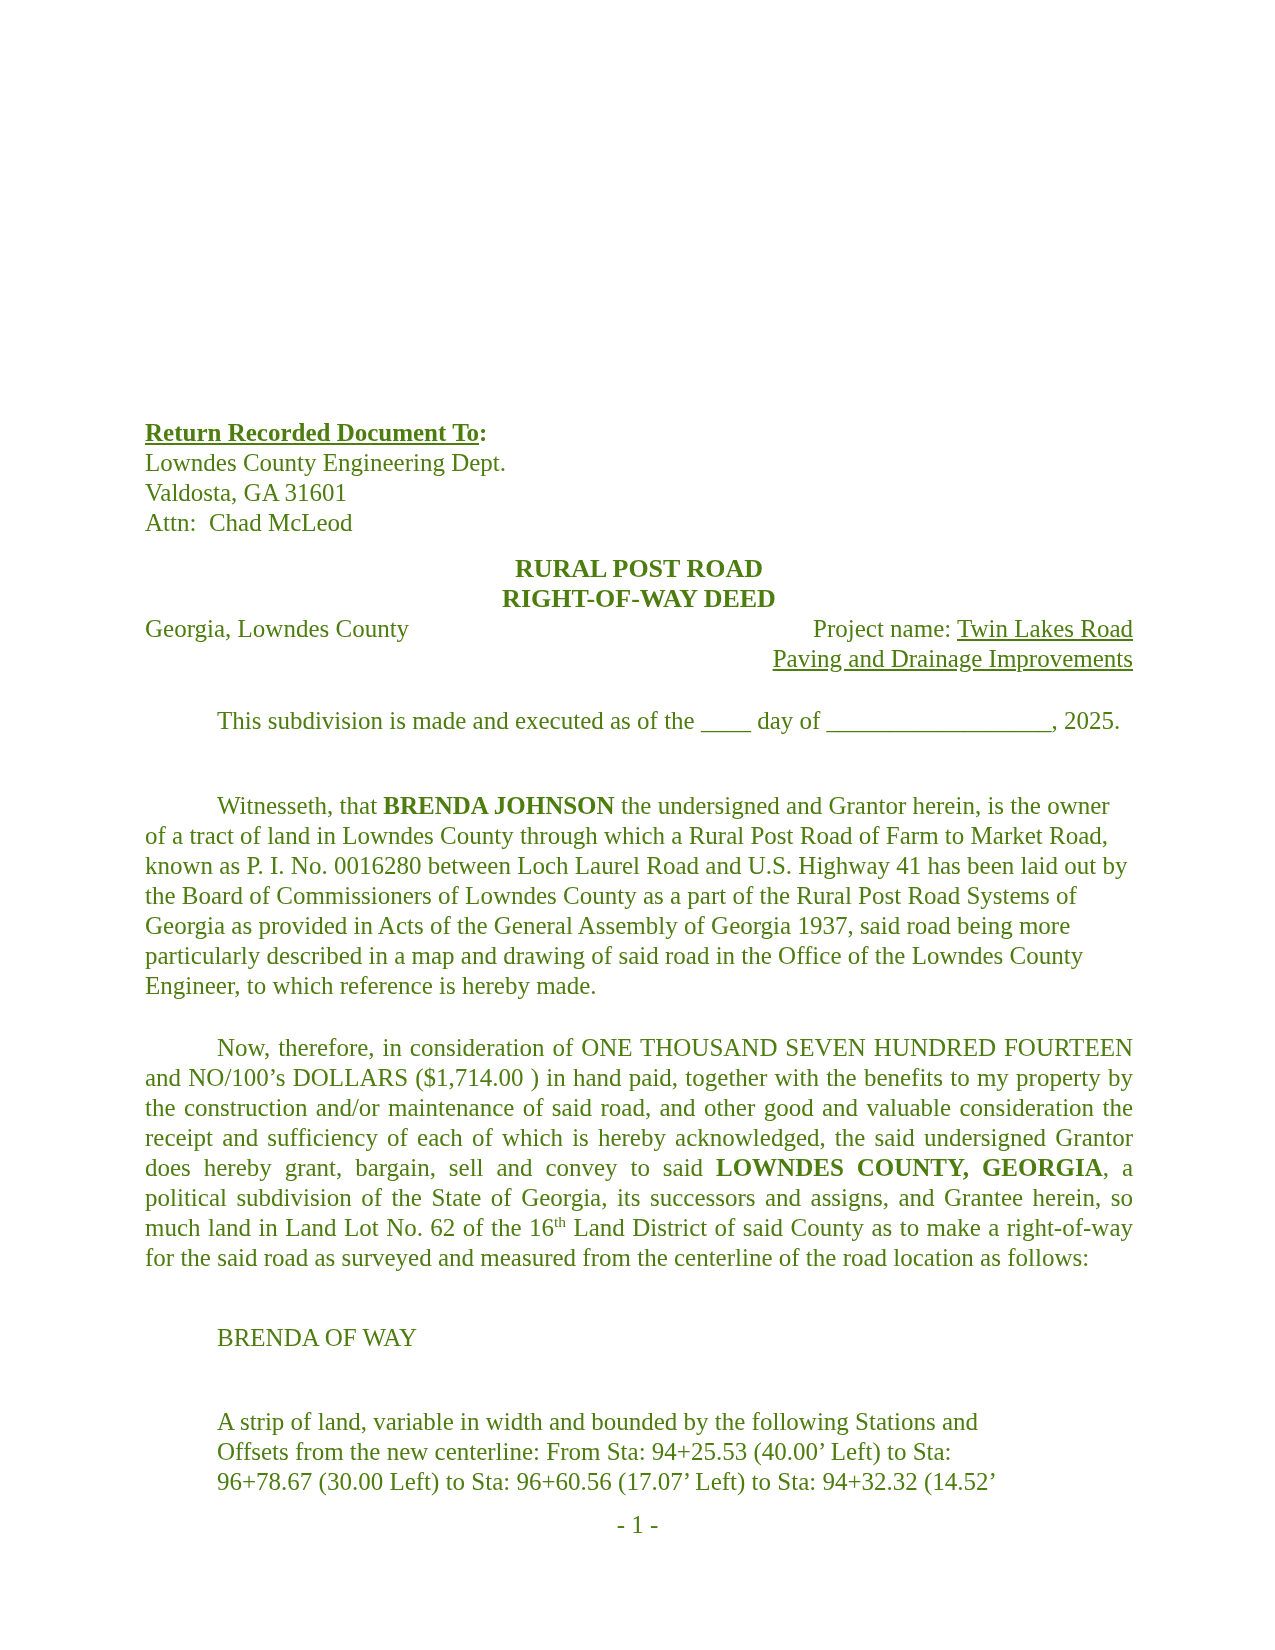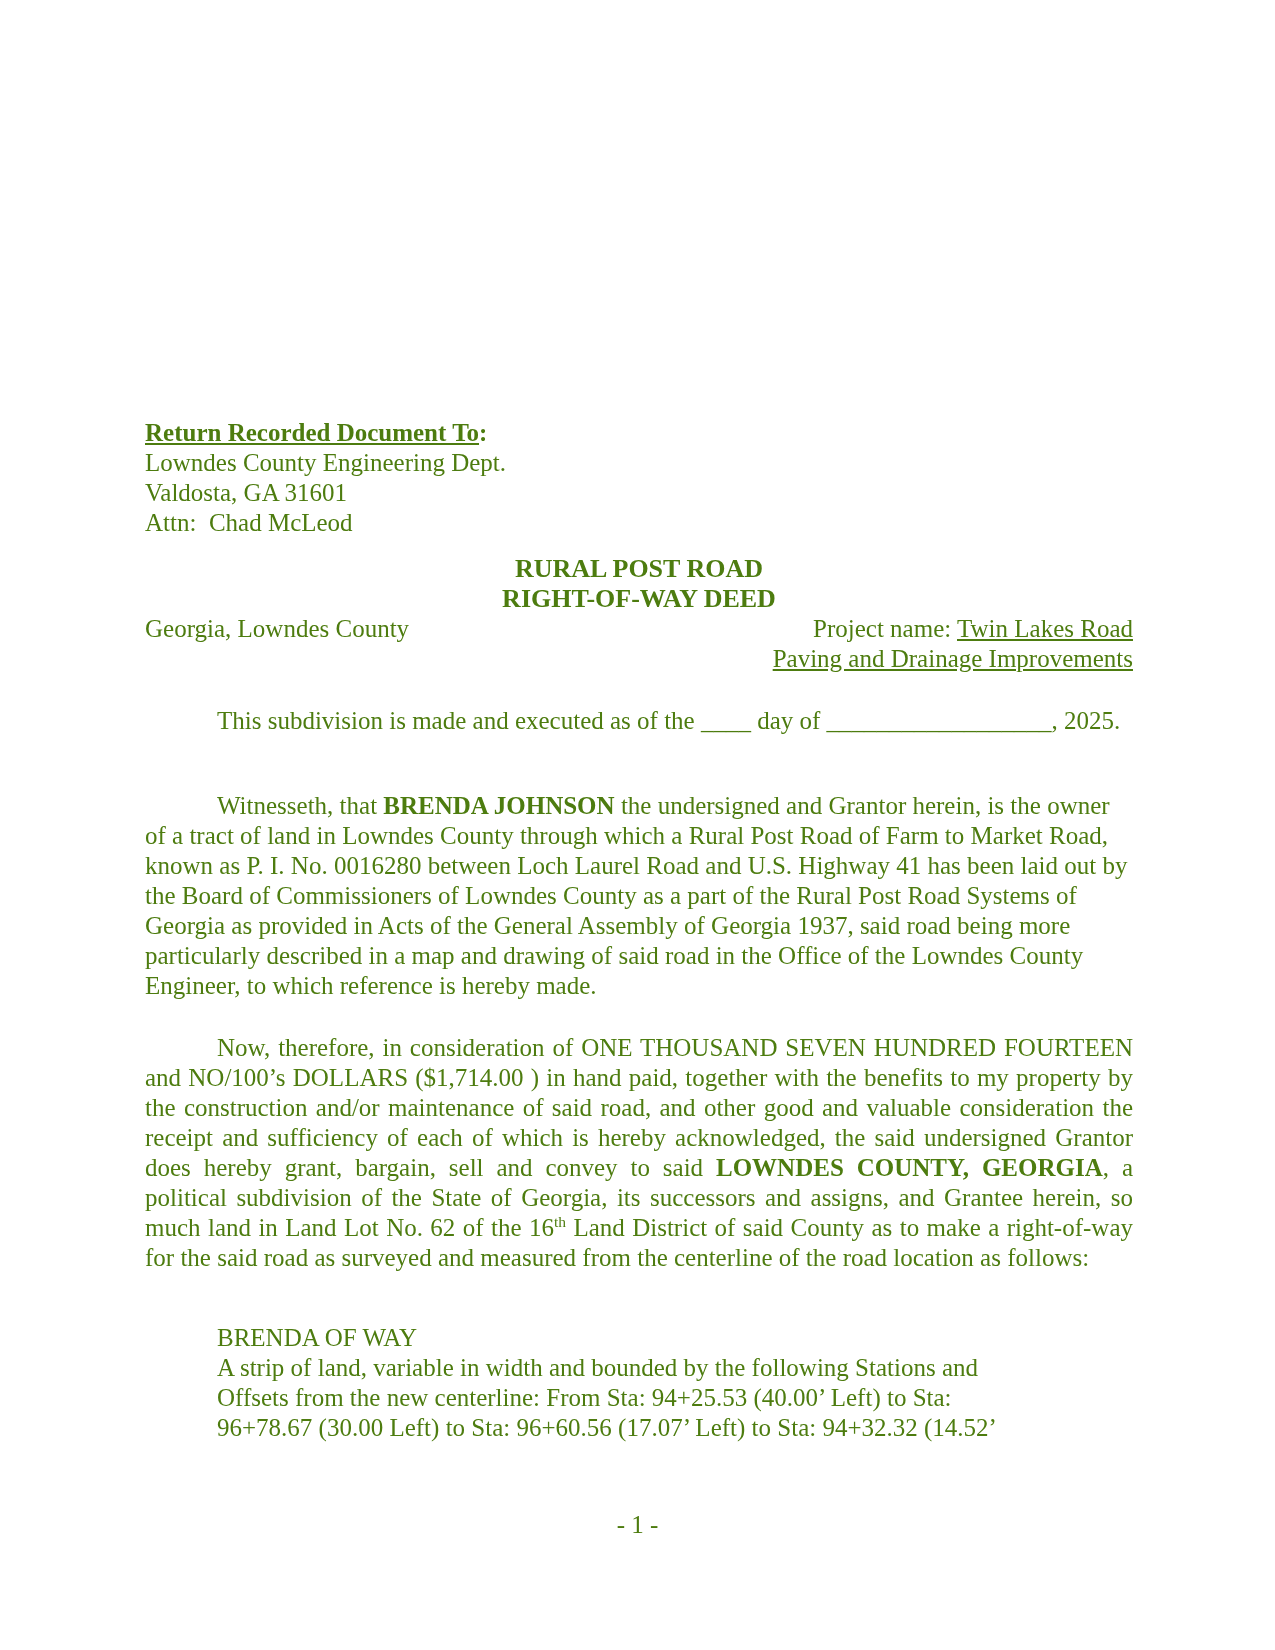--- a/index.html
+++ b/index.html
@@ -41,21 +41,21 @@
   .project-line { display: block; }
 
   .para.indent { text-indent: 72px; }
   .para.justify { text-align: justify; }
 
   .conveyance   { margin-top: 32px; }
   .witnesseth   { margin-top: 55px; }
   .consideration{ margin-top: 32px; }
 
   .row-heading  { margin-top: 50px; margin-left: 72px; }
-  .strip-block  { margin-left: 72px; }
+  .strip-block  { margin-top: 54px; margin-left: 72px; }
 
   .footer {
     position: absolute;
     left: 0; right: 0;
     top: 1510px;
     text-align: center;
   }
 </style>
 </head>
 <body>

